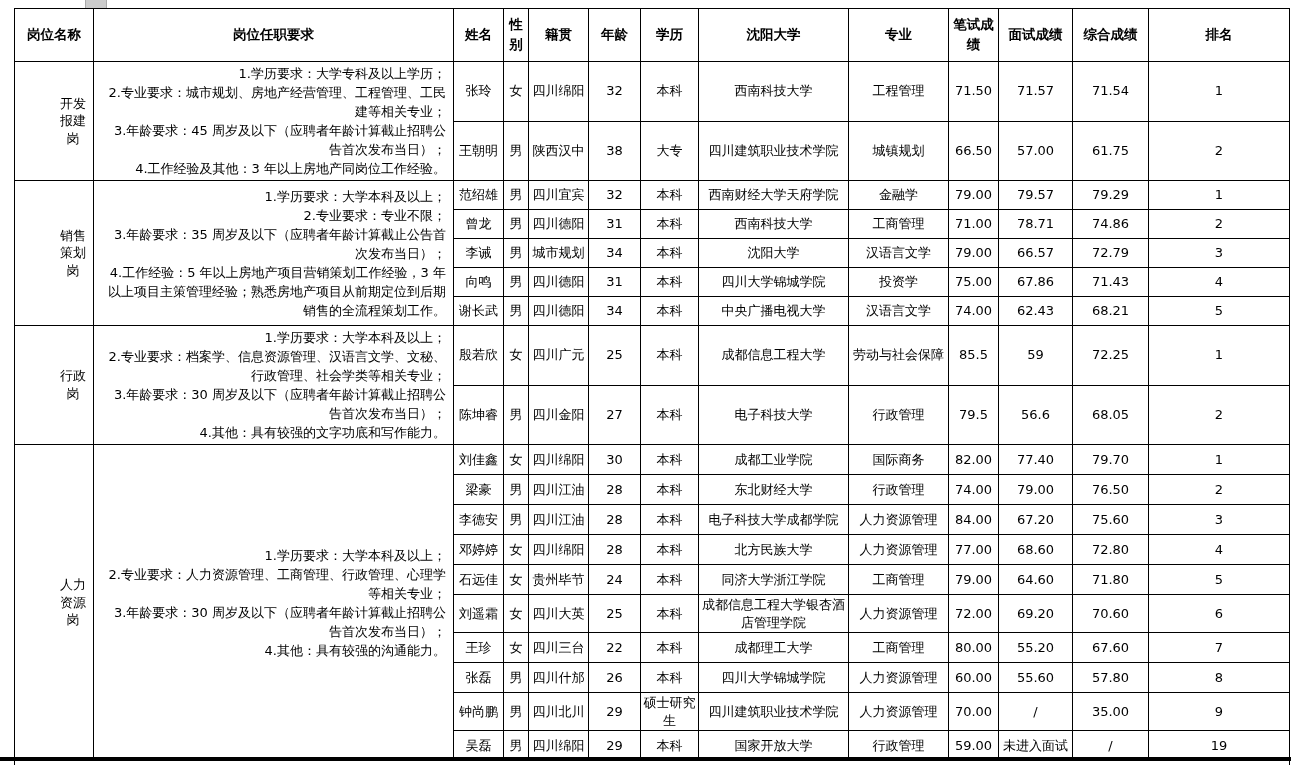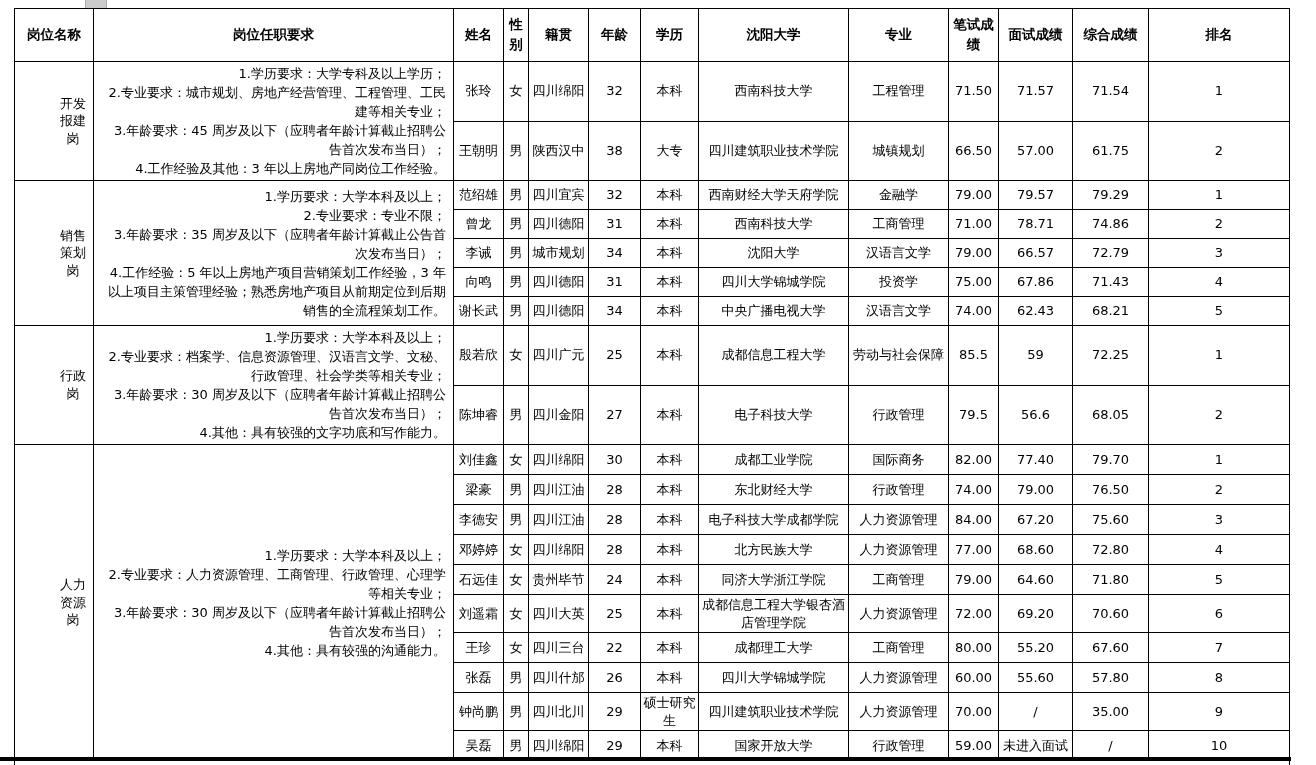--- a/index.html
+++ b/index.html
@@ -339,21 +339,21 @@
           <td class="c">吴磊</td>
           <td class="c">男</td>
           <td class="c">四川绵阳</td>
           <td class="c">29</td>
           <td class="c">本科</td>
           <td class="c">国家开放大学</td>
           <td class="c">行政管理</td>
           <td class="c">59.00</td>
           <td class="c">未进入面试</td>
           <td class="c">/</td>
-          <td class="c">10</td>
+          <td class="c">19</td>
         </tr>
       </tbody>
     <tfoot>
       <tr class="note-row">
         <td colspan="13">注：行政岗应聘人员面试成绩均低于 60 分，不满足录用条件，按程序终止该岗位招聘，后续情况另行通知。</td>
       </tr>
     </tfoot>
   </table>
 </div>
 

